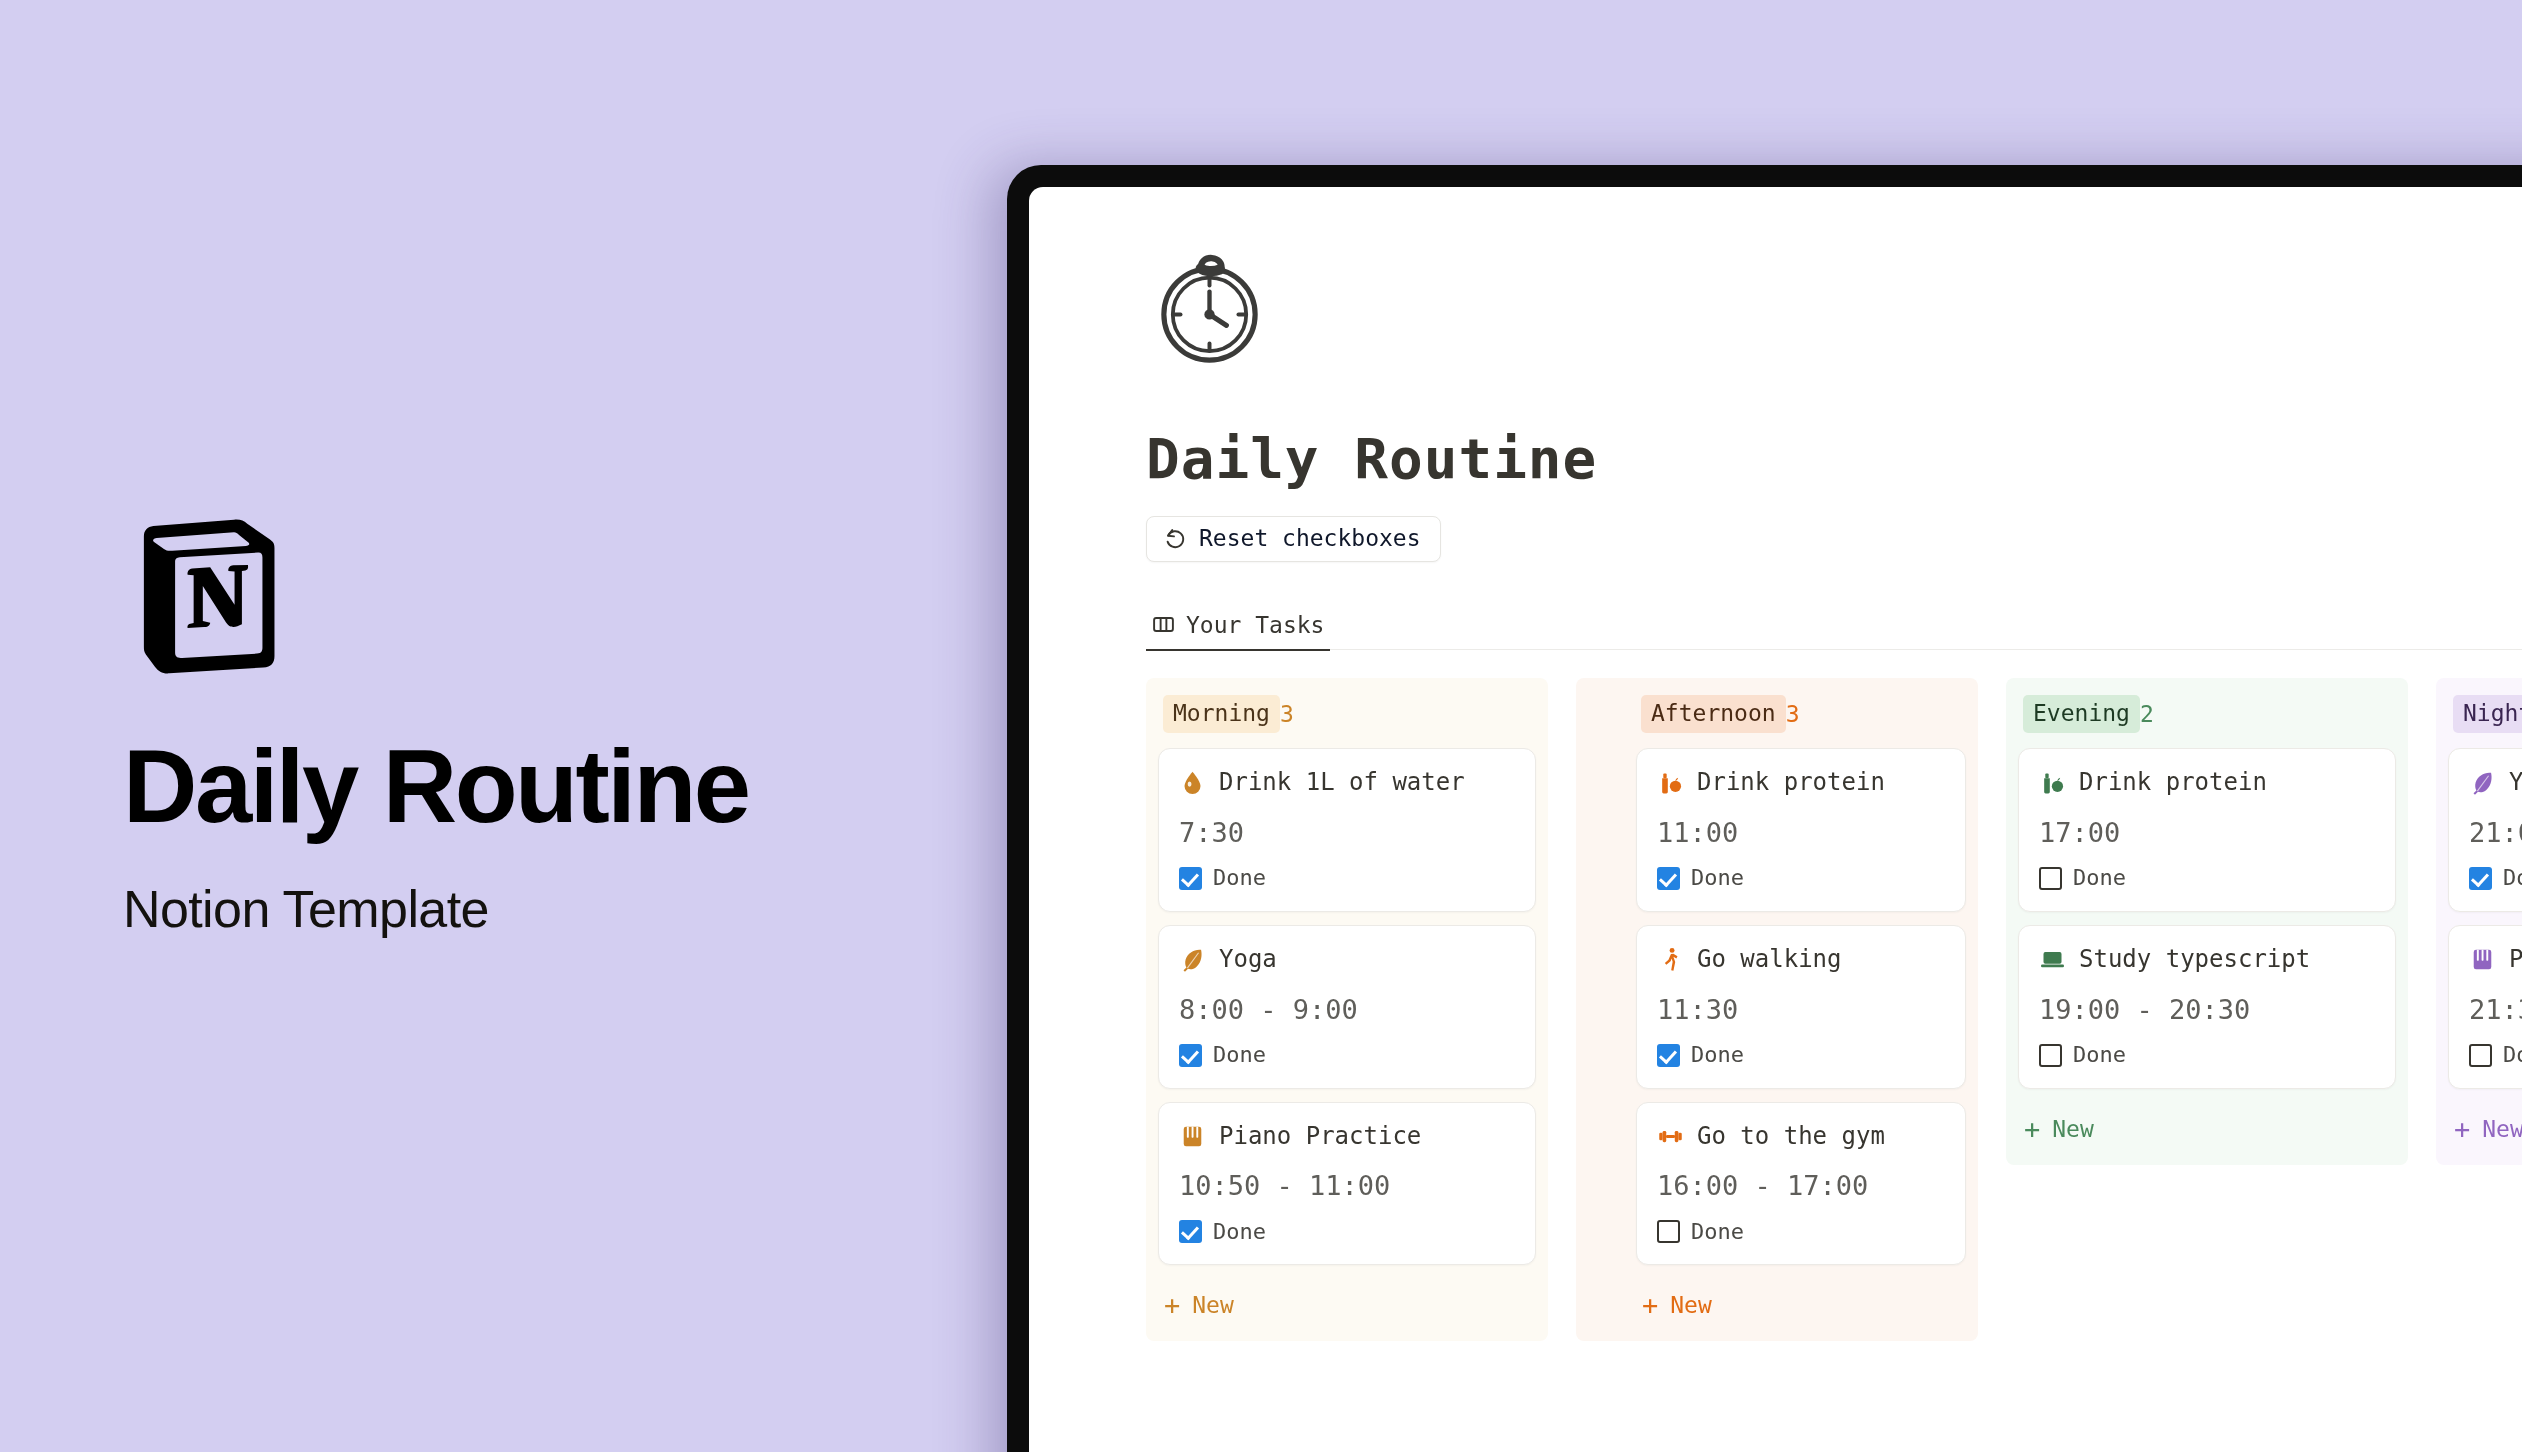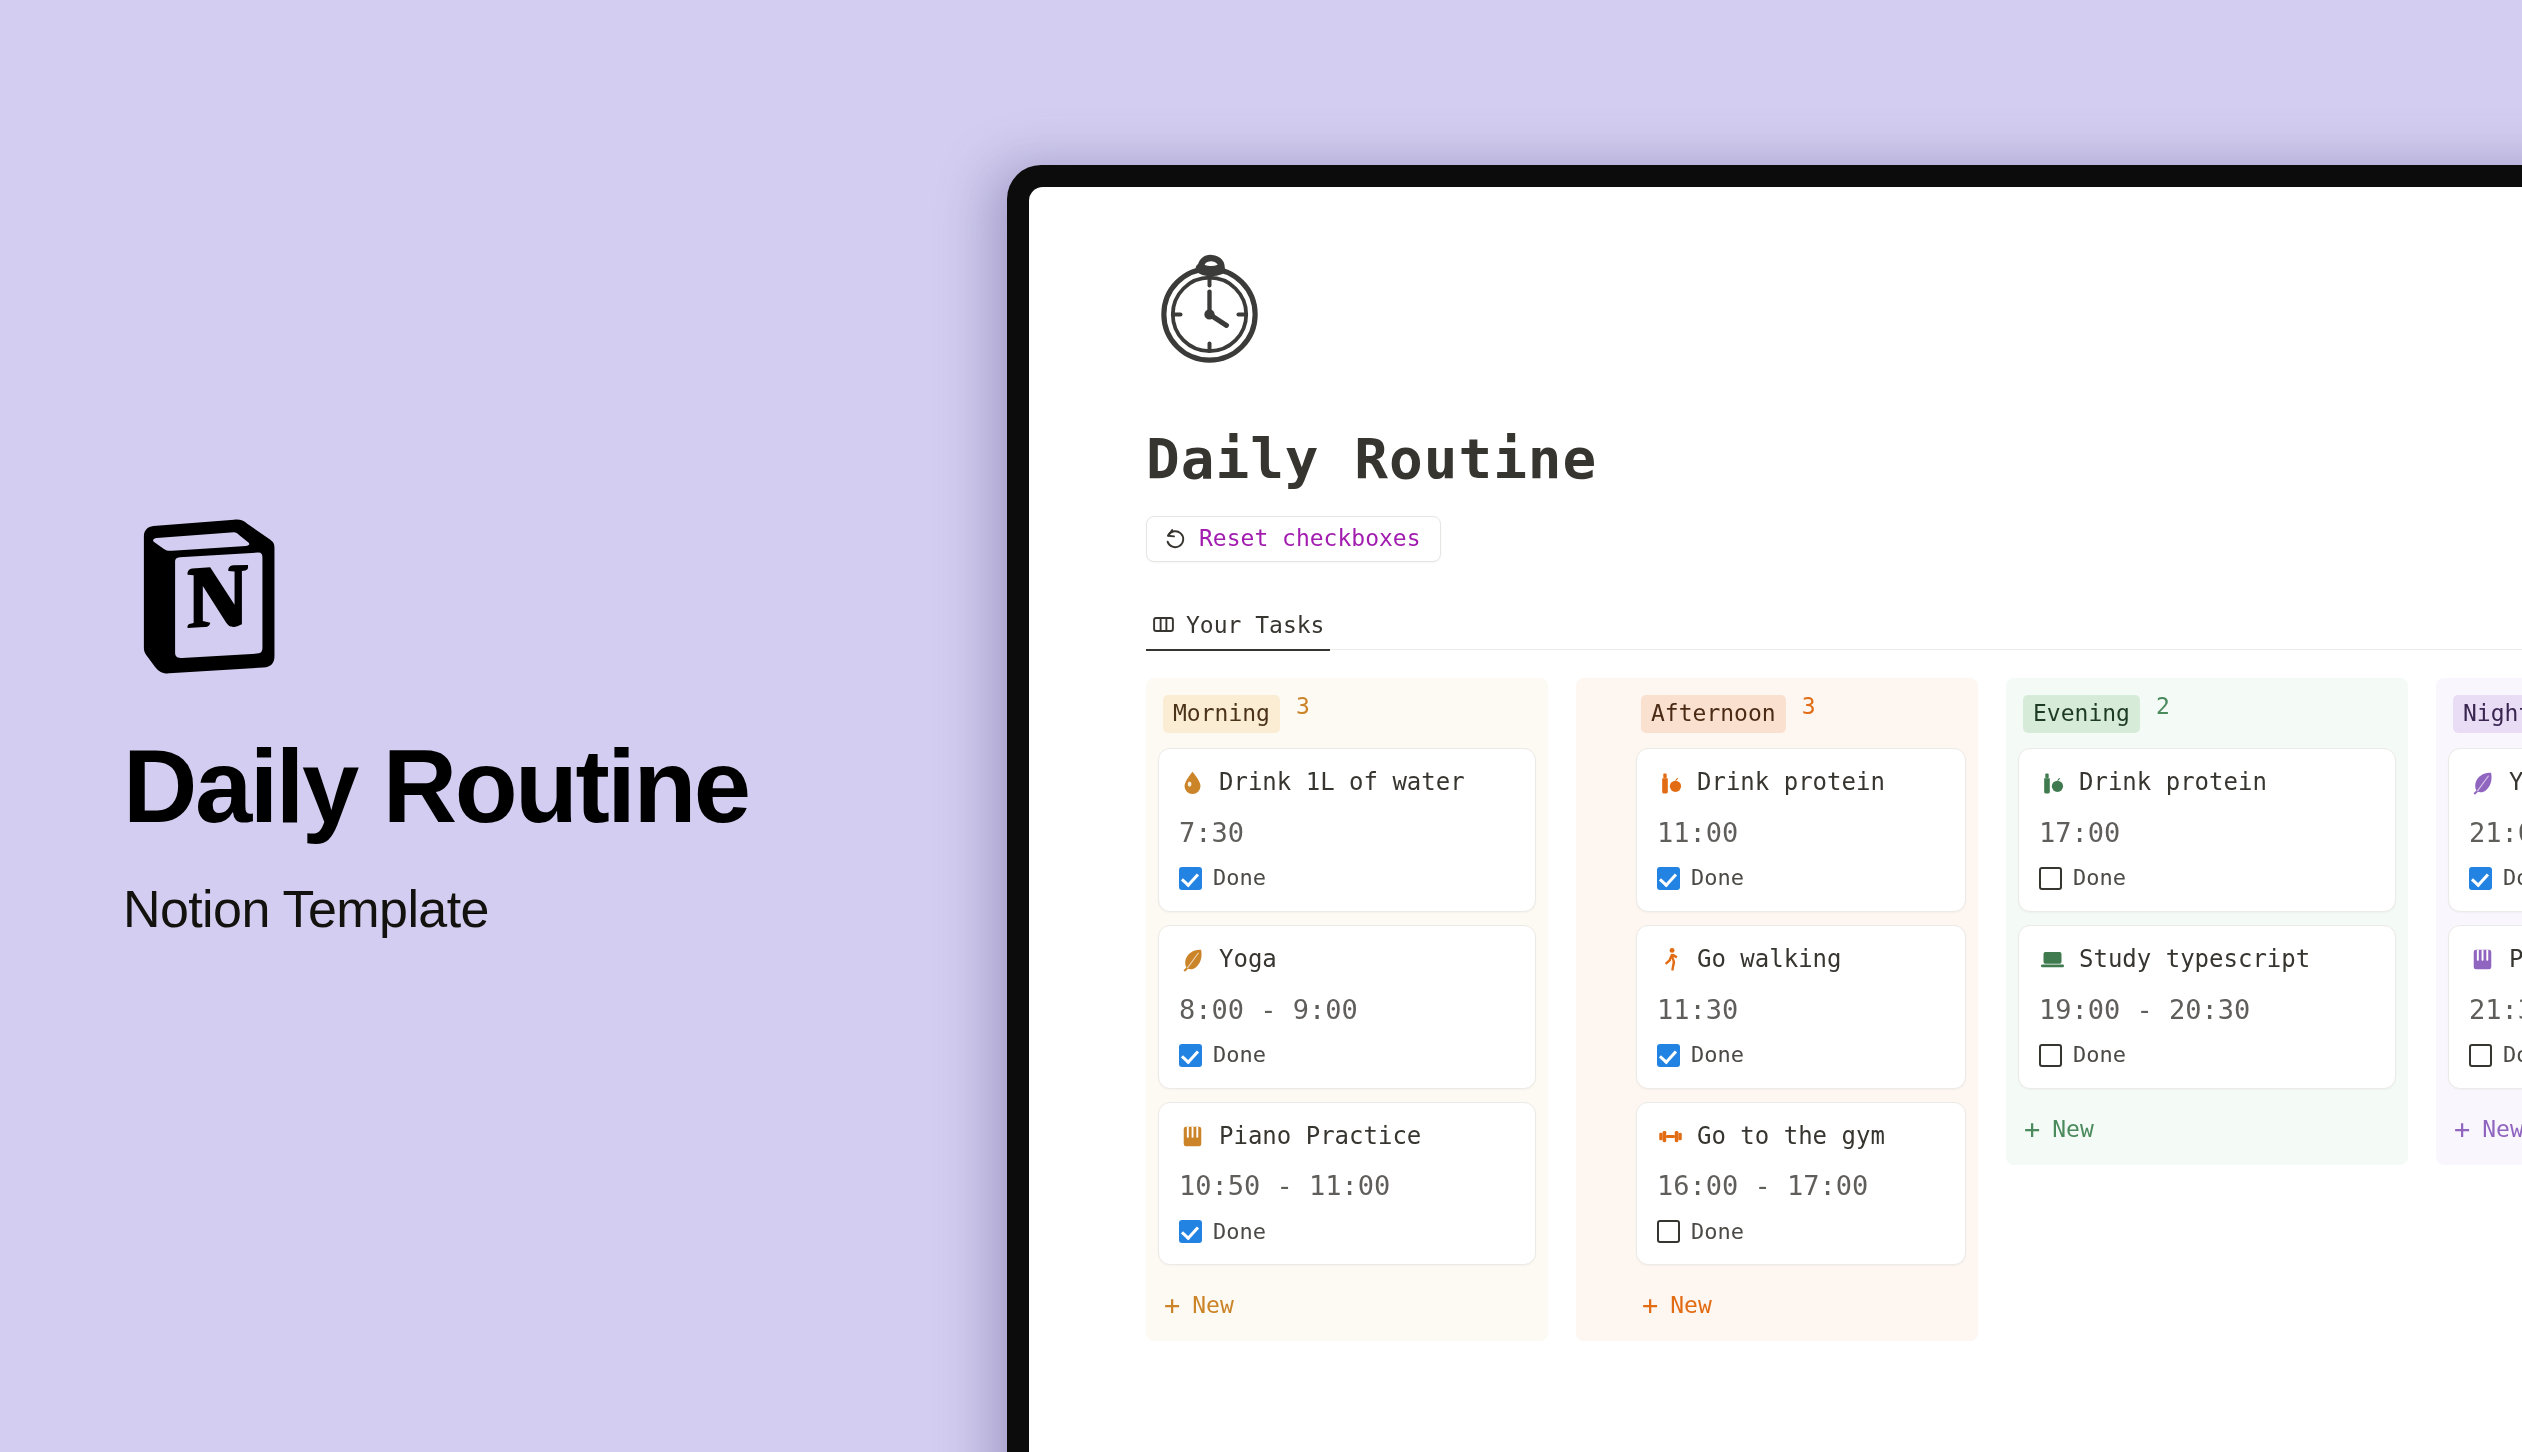--- a/index.html
+++ b/index.html
@@ -113,21 +113,21 @@
 
   .reset-btn {
     display: inline-flex;
     gap: 12px;
     background: #ffffff;
     border: 1.5px solid #e6e5e1;
     border-radius: 8px;
     padding: 10px 19px 10px 16px;
     font-family: "DejaVu Sans Mono", "Liberation Mono", monospace;
     font-size: 23px;
-    color: #a21caf;
+    color: #0f172a;
     cursor: pointer;
     box-shadow: 0 1px 2px rgba(15,15,15,0.04);
     line-height: 1;
     white-space: nowrap;
   }
   .reset-btn .ico { width: 24px; height: 24px; flex: none; display:block; }
 
   
   .tabs {
     margin-top: 44px;
@@ -162,22 +162,21 @@
     width: 402px;
     flex: none;
     border-radius: 8px;
     padding: 0 0 12px 0;
     box-sizing: border-box;
     display: flex;
     flex-direction: column;
   }
   .col-header {
     display: flex;
-    align-items: flex-start;
-    gap: 16px;
+    align-items: center;
     padding: 17px 17px 15px 17px;
   }
   .col-pill {
     font-family: "DejaVu Sans Mono", "Liberation Mono", monospace;
     font-size: 23px;
     line-height: 1;
     padding: 7px 10px 8px 10px;
     border-radius: 5px;
     white-space: nowrap;
   }

